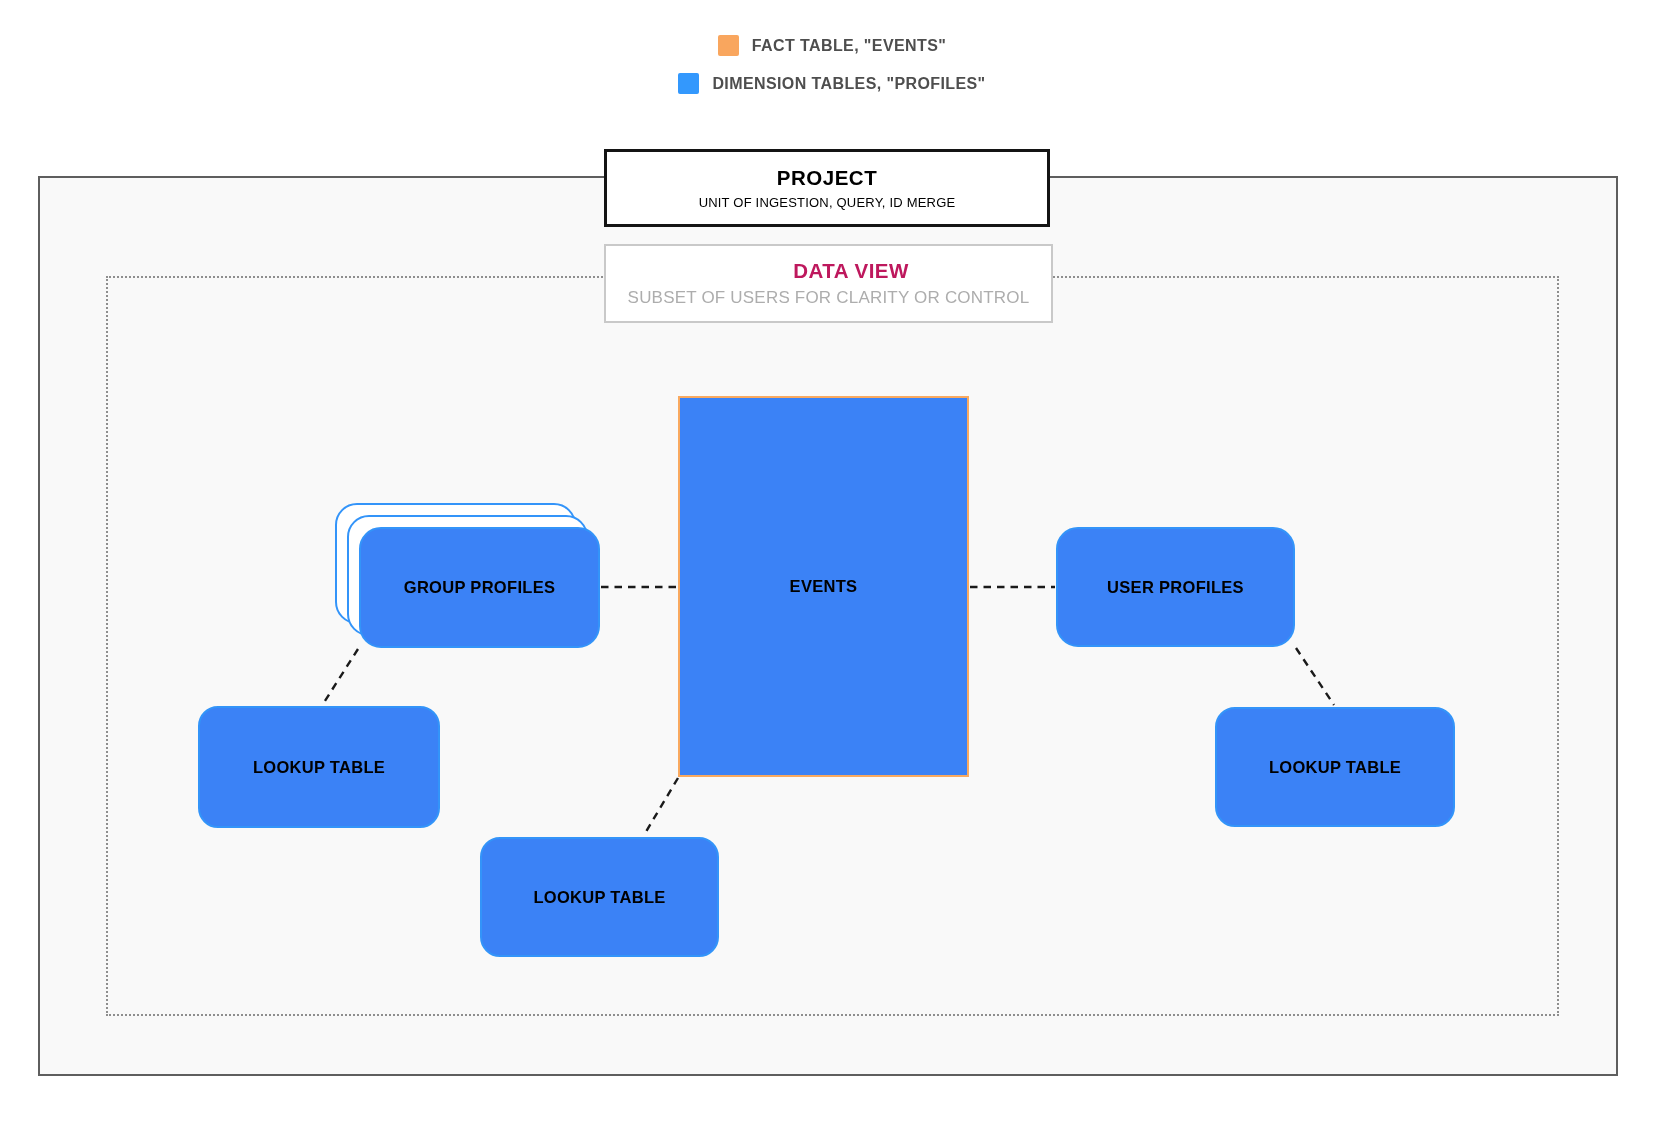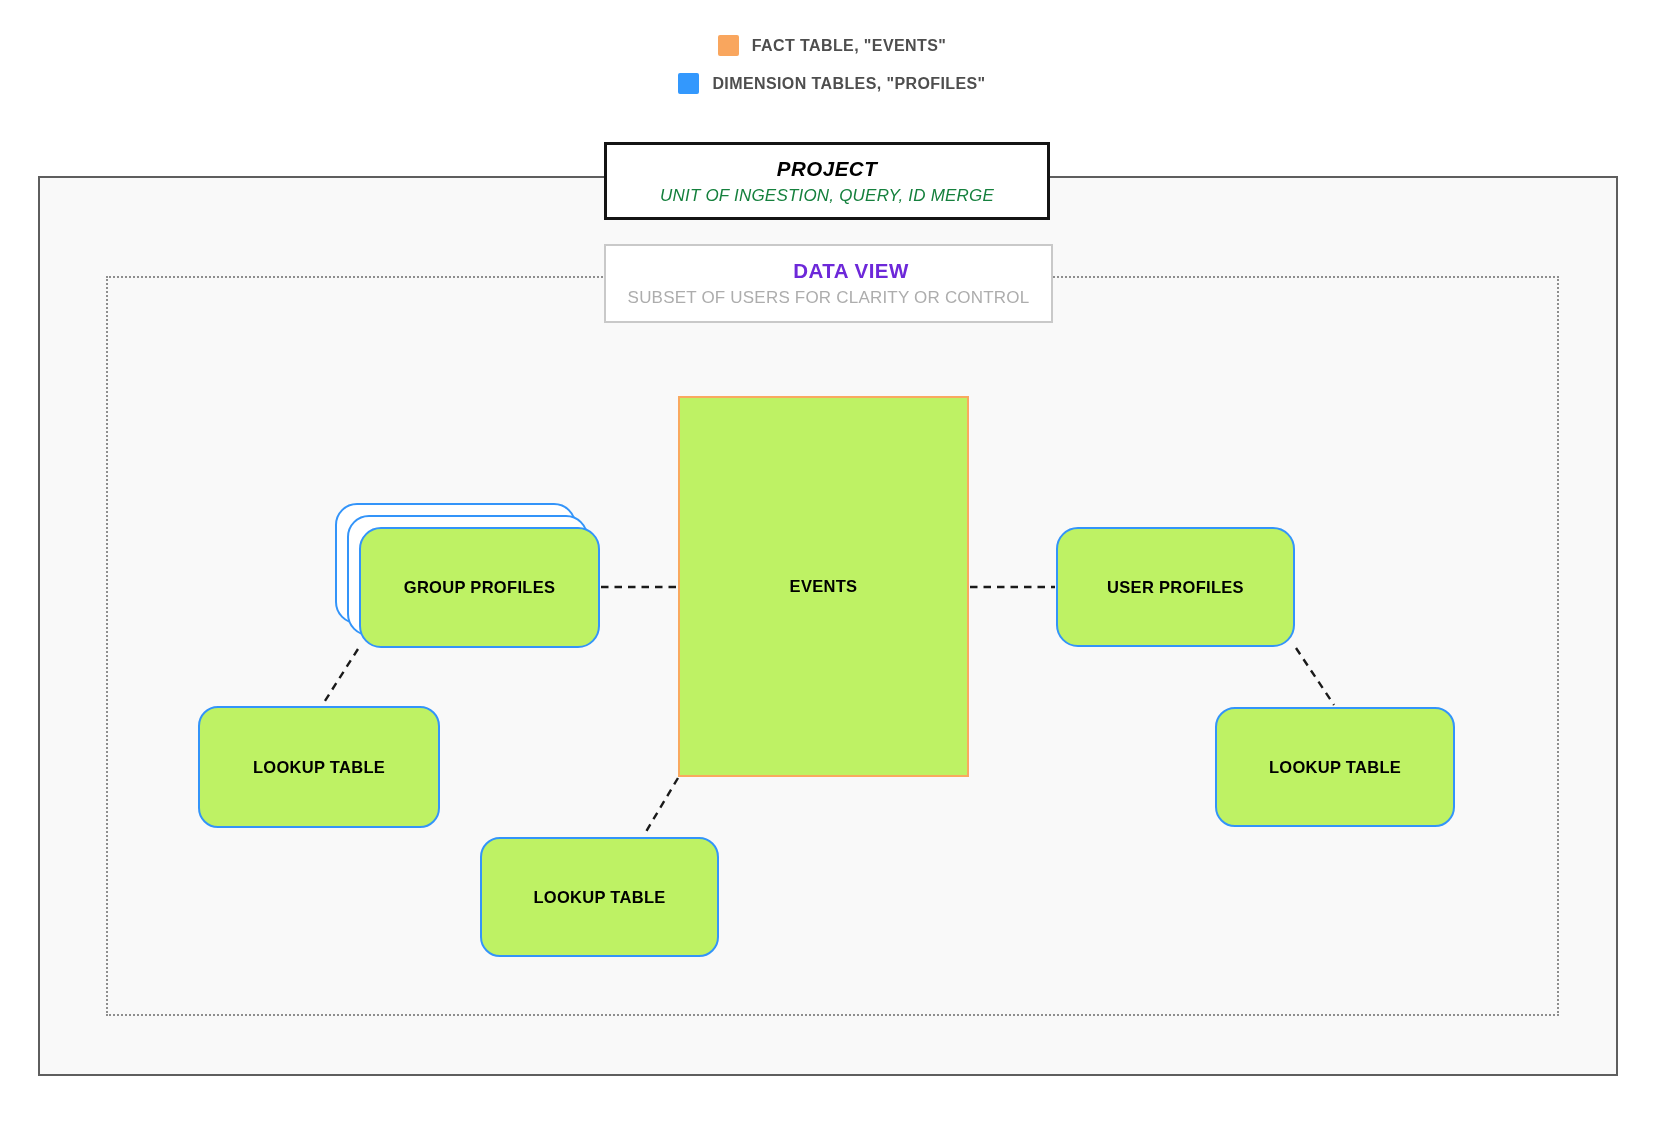--- a/index.html
+++ b/index.html
@@ -65,59 +65,58 @@
     display: flex;
     flex-direction: column;
     align-items: center;
     justify-content: center;
     gap: 5px;
     background: #ffffff;
     z-index: 5;
     text-align: center;
   }
   .project-box {
-    left: 604px; top: 142px;
+    left: 604px; top: 149px;
     width: 446px; height: 78px;
     border: 3px solid #141414;
-    font-style: italic;
   }
   .project-box .box-title {
     font-size: 20.5px; font-weight: bold; color: #000000; letter-spacing: 0.5px;
   }
   .project-box .box-subtitle {
-    font-size: 17px; color: #15803d; letter-spacing: 0.2px;
+    font-size: 13px; color: #000000; letter-spacing: 0.2px;
   }
   .dataview-box {
     left: 604px; top: 244px;
     width: 449px; height: 79px;
     border: 2px solid #c9c9c9;
   }
   .dataview-box .box-title {
-    font-size: 20.5px; font-weight: bold; color: #6d28d9; letter-spacing: 0.5px; margin-left: 45px;
+    font-size: 20.5px; font-weight: bold; color: #be185d; letter-spacing: 0.5px; margin-left: 45px;
   }
   .dataview-box .box-subtitle {
     font-size: 17px; color: #adadad; letter-spacing: 0.2px; text-align: center;
   }
 
   
   .connectors {
     position: absolute;
     left: 0; top: 0;
     width: 1664px; height: 1128px;
     z-index: 3;
     pointer-events: none;
   }
 
   
   .node {
     position: absolute;
     display: flex;
     align-items: center;
     justify-content: center;
-    background: #bef264;
+    background: #3b82f6;
     z-index: 4;
     text-align: center;
   }
   .node-label {
     font-size: 16.5px;
     font-weight: bold;
     color: #000000;
     letter-spacing: 0.3px;
     white-space: nowrap;
   }

